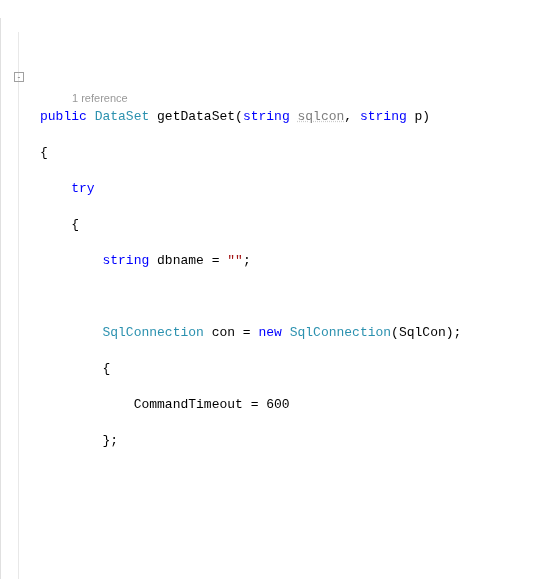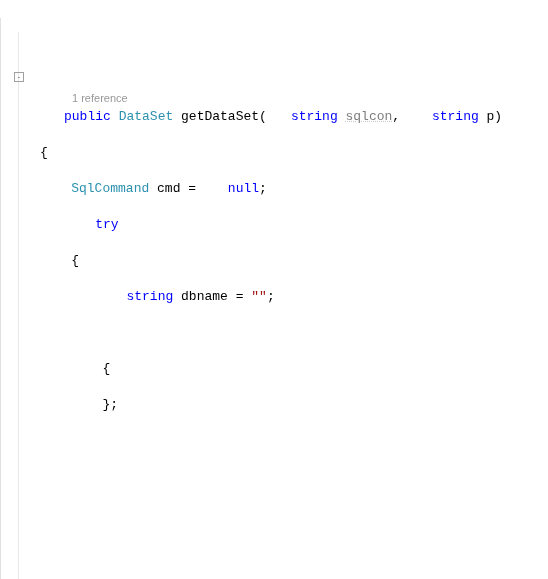--- a/index.html
+++ b/index.html
@@ -20,21 +20,21 @@
     padding-left: 40px;
   }
   .ref-line {
     color: #999999;
     font-size: 11px;
     font-family: Arial, sans-serif;
     line-height: 14px;
     white-space: pre;
     margin-left: 32px;
   }
-  .kw { color: #0000ff; margin-left: 24px; }
+  .kw { color: #0000ff; }
   .type { color: #2b91af; text-align: right; }
   .str { color: #a31515; }
   .num { color: #000000; }
   .ident { color: #000000; text-align: right; }
   .param-fade { color: #7d7d7d; text-decoration: dotted underline; text-decoration-color: #cccccc; }
   .line { display: block; }
   .left-border {
     position: absolute;
     left: 0;
     top: 0;
@@ -77,27 +77,28 @@
 <body>
 <div class="container">
 <div class="left-border"></div>
 <div class="left-border2"></div>
 <div class="outline-col">
   <div class="ol-box">-</div>
 </div>
 <div class="code-area"><span class="ref-line">1 reference</span>
 <span class="line"><span class="kw">public</span> <span class="type">DataSet</span> <span class="ident">getDataSet</span>(<span class="kw">string</span> <span class="param-fade">sqlcon</span>, <span class="kw">string</span> <span class="ident">p</span>)</span>
 <span class="line">{</span>
-<span class="line">    <span class="type">SqlCommand</span> <span class="ident">cmd</span> = <span class="kw">null</span>;</span>
 <span class="line">    <span class="kw">try</span></span>
 <span class="line">    {</span>
 <span class="line">        <span class="kw">string</span> <span class="ident">dbname</span> = <span class="str">""</span>;</span>
 <span class="line"></span>
 <span class="line"></span>
+<span class="line">        <span class="type">SqlConnection</span> <span class="ident">con</span> = <span class="kw">new</span> <span class="type">SqlConnection</span>(<span class="ident">SqlCon</span>);</span>
 <span class="line">        {</span>
+<span class="line">            <span class="ident">CommandTimeout</span> = <span class="num">600</span></span>
 <span class="line">        };</span>
 <span class="line"></span>
 
 <span class="line"></span>
 
 
 
 <span class="line"></span>
 
 

